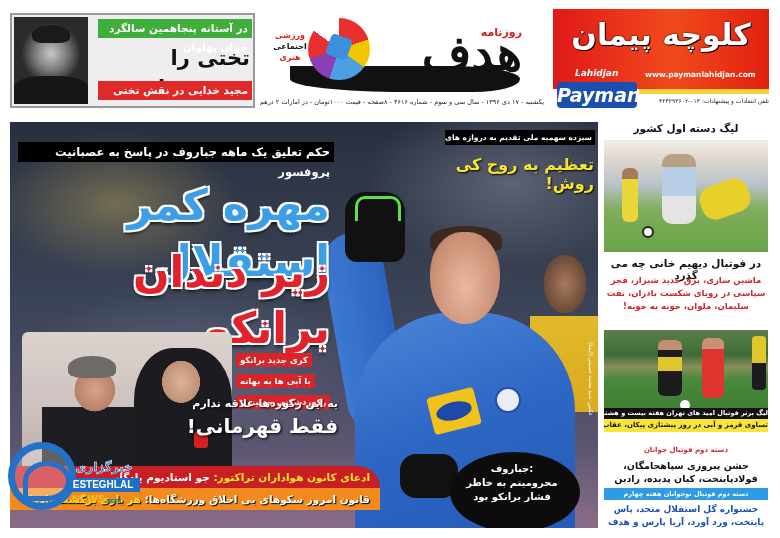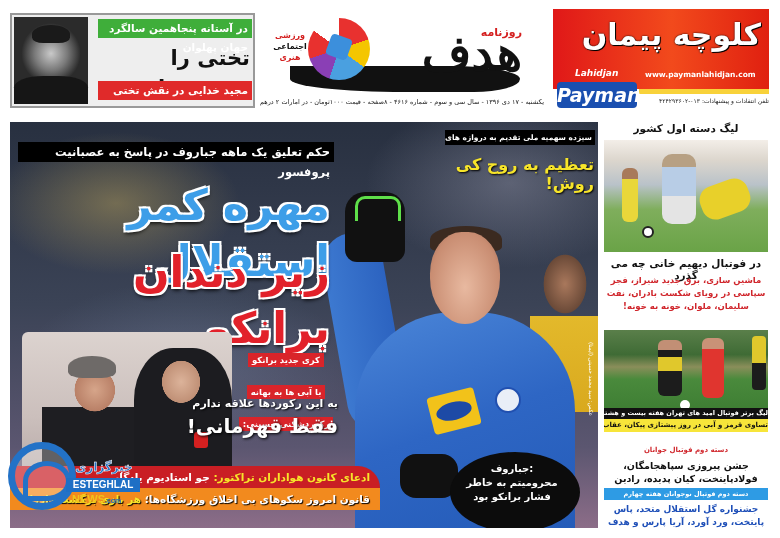--- a/index.html
+++ b/index.html
@@ -24,21 +24,21 @@
   #logo-ball::after { content:""; position:absolute; left: 20px; top: 18px; width: 22px; height: 22px; background:#3c8fdc; border-radius: 4px; transform: rotate(20deg); }
   #logo-swoosh { left: 28px; top: 58px; width: 230px; height: 26px; background: #111; border-radius: 0 60% 40% 100% / 0 100% 100% 100%; }
   #logo-word { left: 140px; top: 10px; width: 120px; height: 70px; color: #111; font-size: 48px; font-weight: bold; line-height: 70px; text-align: right; font-family: "DejaVu Serif", serif; }
   #logo-rooznameh { left: 200px; top: 18px; width: 60px; color: #d42020; font-size: 11px; font-weight: bold; text-align: right; }
   #logo-tags { left: 10px; top: 22px; width: 36px; font-size: 8px; font-weight: bold; line-height: 11px; text-align: center; }
   #logo-tags span { display:block; }
   #issue-line { left: 262px; top: 98px; width: 282px; font-size: 6.5px; color: #222; text-align: right; white-space: nowrap; }
 
   #ad-box { left: 553px; top: 9px; width: 216px; height: 100px; }
   #ad-red { left: 0; top: 0; width: 216px; height: 80px; background: linear-gradient(90deg, #e01818 0%, #f24a1c 55%, #e02010 100%); }
-  #ad-title { left: 8px; top: 8px; width: 200px; color: #fff; font-size: 30px; font-weight: bold; text-align: right; text-shadow: 0 0 2px #000, 1px 1px 0 #000; }
+  #ad-title { left: 8px; top: 8px; width: 200px; color: #fff; font-size: 30px; font-weight: bold; text-align: center; text-shadow: 0 0 2px #000, 1px 1px 0 #000; }
   #ad-brand-top { left: 22px; top: 59px; width: 60px; color: #fff; font-size: 9px; font-style: italic; font-weight: bold; }
   #ad-brand { left: 4px; top: 73px; width: 80px; height: 26px; color: #fff; font-size: 19px; font-weight: bold; font-style: italic; background: #1a4fb0; border-radius: 4px; text-align: center; line-height: 26px; }
   #ad-url { left: 92px; top: 61px; width: 120px; color: #fff; font-size: 7.5px; font-weight: bold; }
   #ad-yellow { left: 86px; top: 80px; width: 130px; height: 5px; background: #f8d23a; }
   #ad-phone { left: 90px; top: 88px; width: 126px; font-size: 6px; color: #222; text-align: right; white-space: nowrap; }
 
   
   #hero { left: 10px; top: 122px; width: 588px; height: 406px; overflow: hidden;
     background:
       radial-gradient(ellipse 30% 25% at 18% 20%, rgba(170,150,90,0.55), transparent 70%),
@@ -68,21 +68,21 @@
   #headline-right { left: 420px; top: 33px; width: 164px; color: #f7e52a; font-size: 16px; font-weight: bold; text-shadow: 1px 1px 2px #000; }
 
   #inset-photo { left: 12px; top: 210px; width: 210px; height: 142px; border-radius: 6px; overflow: hidden; background: linear-gradient(180deg,#dcd3cf 0%,#cbbfbc 60%,#b7aaa8 100%); }
   #inset-photo .man1 { position:absolute; left: 20px; top: 34px; width: 96px; height: 120px; background: radial-gradient(ellipse 26% 22% at 55% 20%, #d6a58a 0%, #b98067 80%, transparent 82%), linear-gradient(180deg, transparent 34%, #1e1e22 34%); }
   #inset-photo .man1-hair { position:absolute; left: 46px; top: 24px; width: 48px; height: 22px; background: #6e6a68; border-radius: 50% 50% 30% 30%; }
   #inset-photo .man2 { position:absolute; left: 112px; top: 16px; width: 98px; height: 130px; background: radial-gradient(ellipse 24% 20% at 48% 26%, #dcb39a 0%, #c09076 80%, transparent 82%), linear-gradient(180deg, #1c1c20 0%, #1c1c20 100%); border-radius: 40% 40% 0 0; }
   #inset-photo .crest { position:absolute; left: 172px; top: 100px; width: 14px; height: 16px; background: #d42020; border-radius: 3px; }
 
   .red-tag { background: #d9242a; color: #fff; font-size: 8.5px; font-weight: bold; line-height: 14px; padding: 0 4px; display: inline-block; }
   #inset-tags { left: 226px; top: 226px; width: 100px; }
-  #inset-tags div { margin-bottom: 13px; text-align: center; }
+  #inset-tags div { margin-bottom: 2px; text-align: left; }
   #quote-1 { left: 222px; top: 275px; width: 106px; color: #fff; font-size: 11px; font-weight: bold; text-shadow: 1px 1px 2px #000; white-space: nowrap; padding-left: 15px; }
   #quote-2 { left: 222px; top: 292px; width: 106px; color: #fff; font-size: 20px; font-weight: bold; text-shadow: 1px 1px 3px #000; white-space: nowrap; }
 
   #strip-red { left: 0; top: 344px; width: 370px; height: 22px; background: #c91e24; border-radius: 0 24px 0 0; color: #f7e52a; font-size: 10.5px; font-weight: bold; line-height: 22px; padding-right: 10px; white-space: nowrap; overflow: hidden; }
   #strip-red span.white { color:#fff; }
   #strip-orange { left: 0; top: 366px; width: 370px; height: 22px; background: #f28a1e; color: #fff; font-size: 10.5px; font-weight: bold; line-height: 22px; padding-right: 10px; text-shadow: 1px 1px 1px #000; white-space: nowrap; overflow: hidden; }
   #strip-orange span.yellow { color: #f7e52a; }
 
   #black-circle { left: 440px; top: 330px; width: 130px; height: 80px; background: #0c0c0c; border-radius: 50%; }
   #circle-text { left: 452px; top: 340px; width: 100px; color: #fff; font-size: 10px; font-weight: bold; line-height: 14px; text-align: center; }

